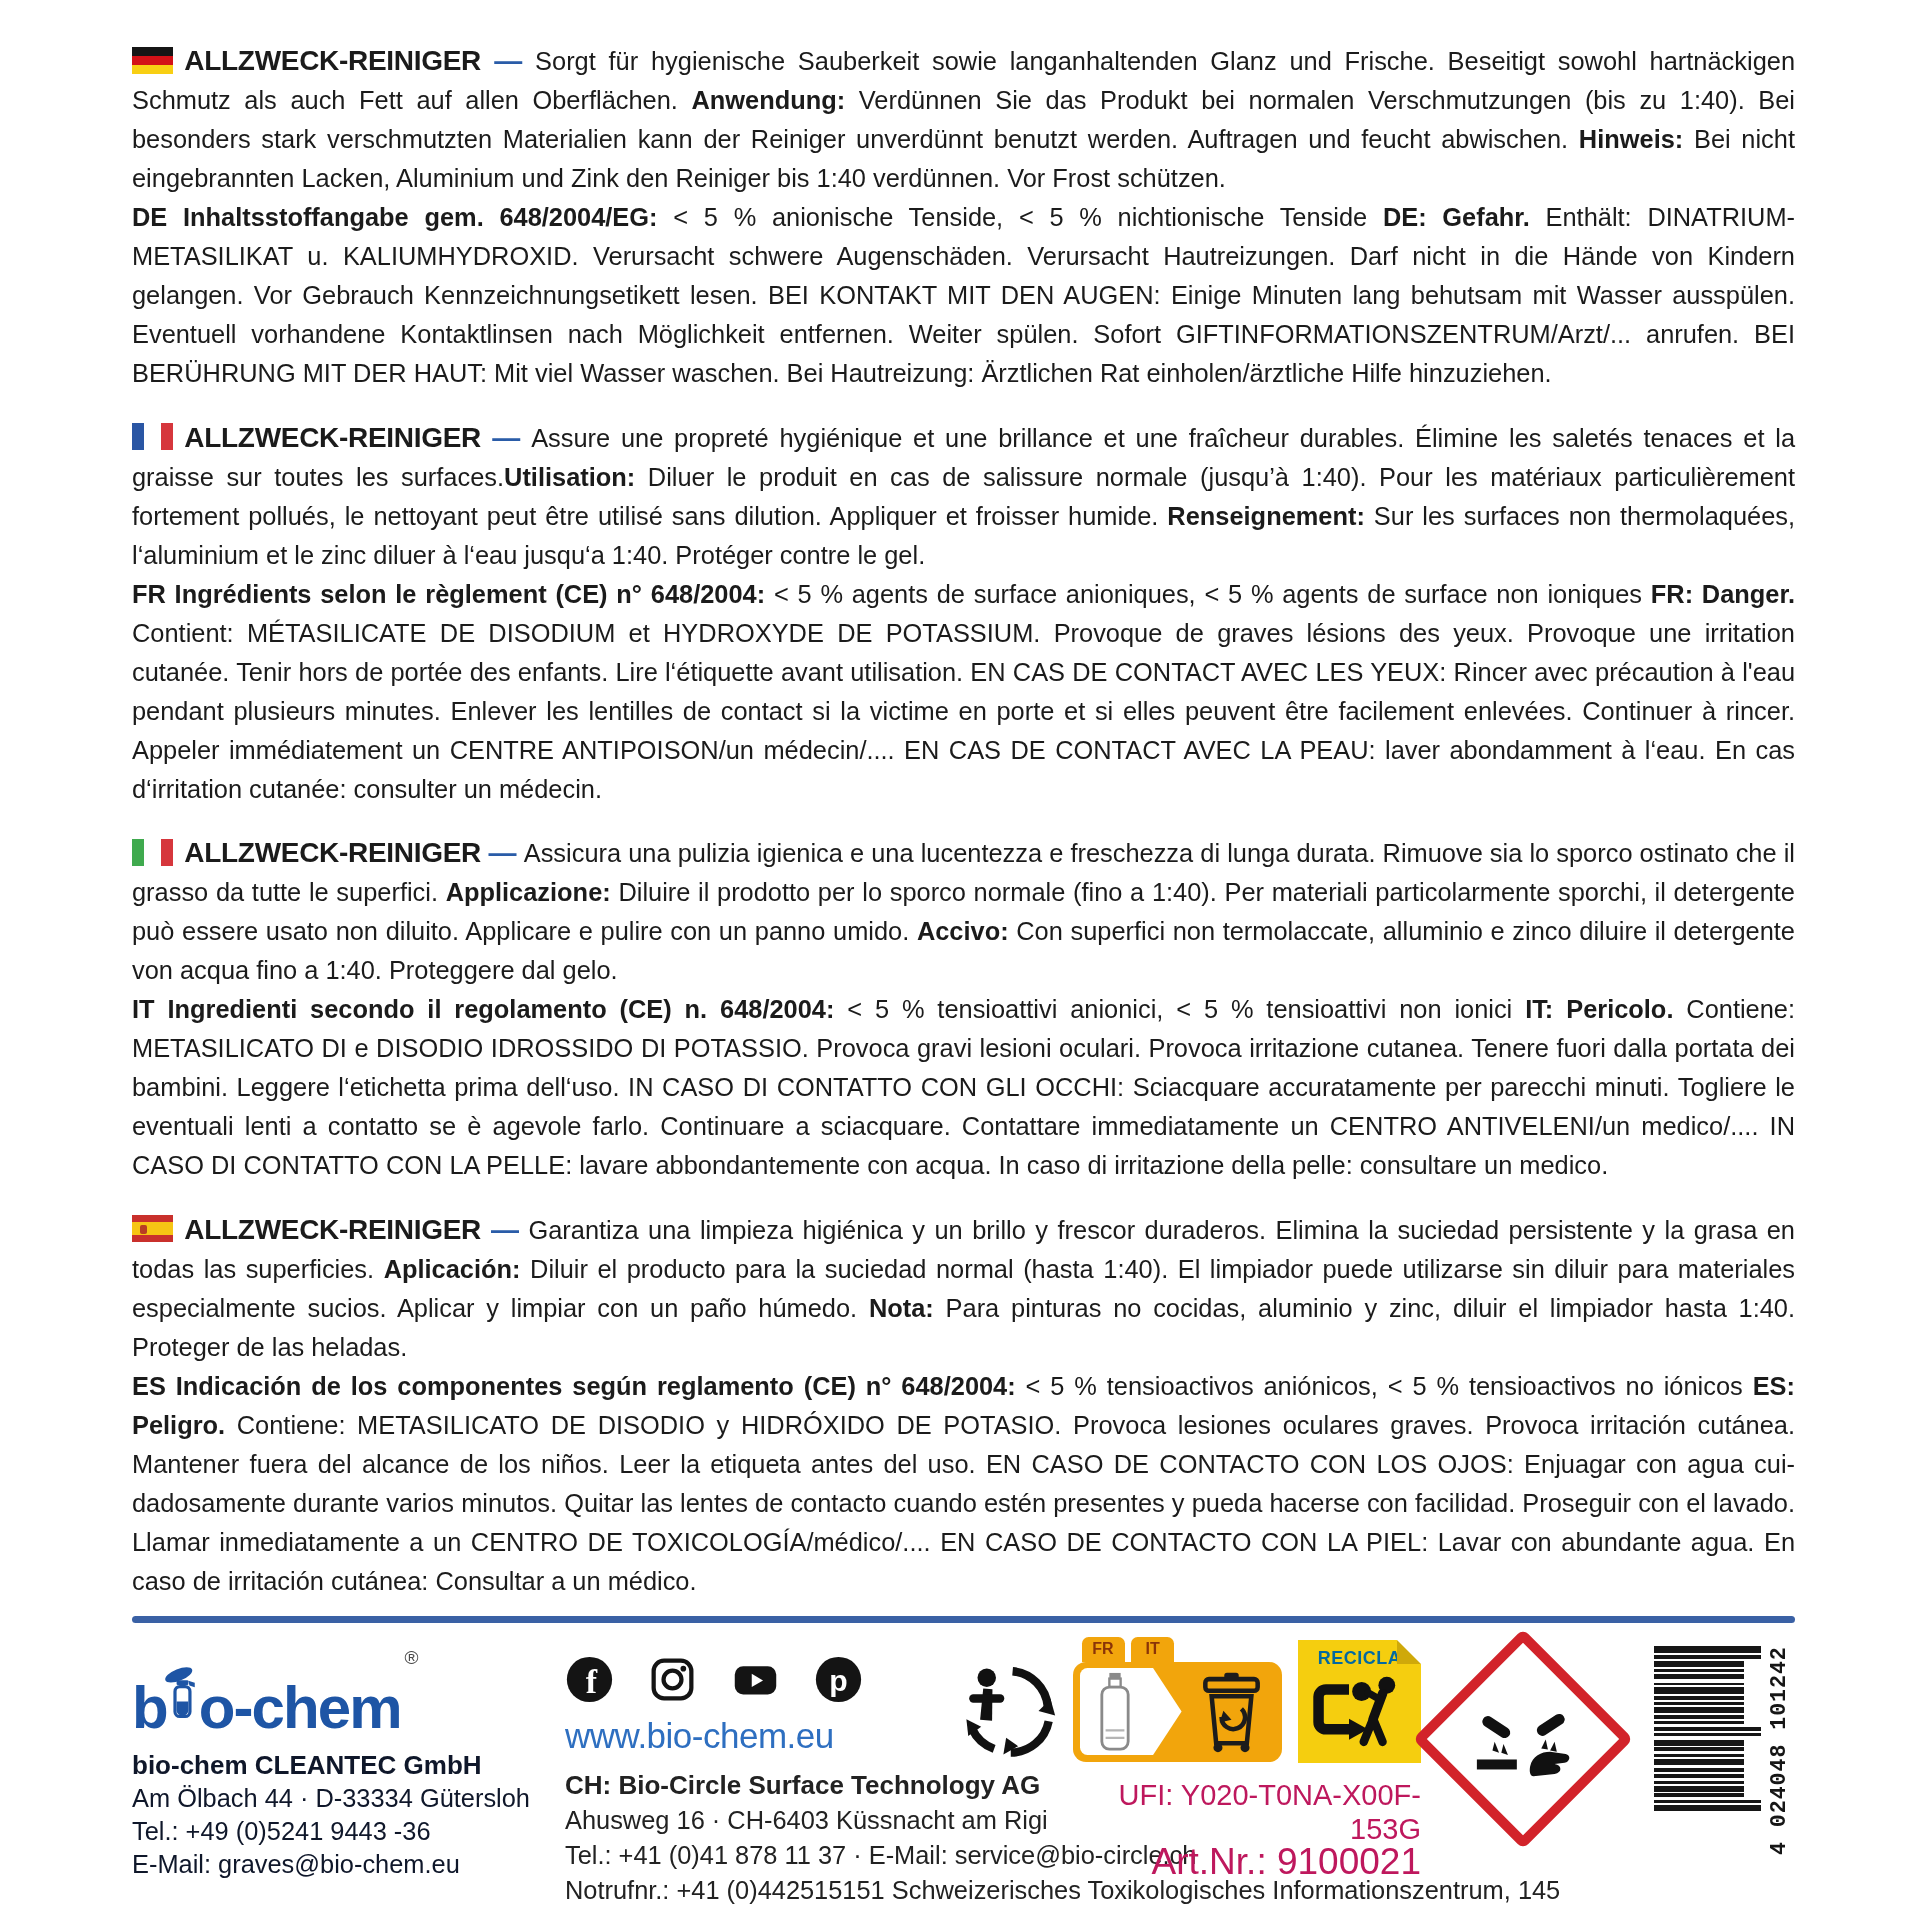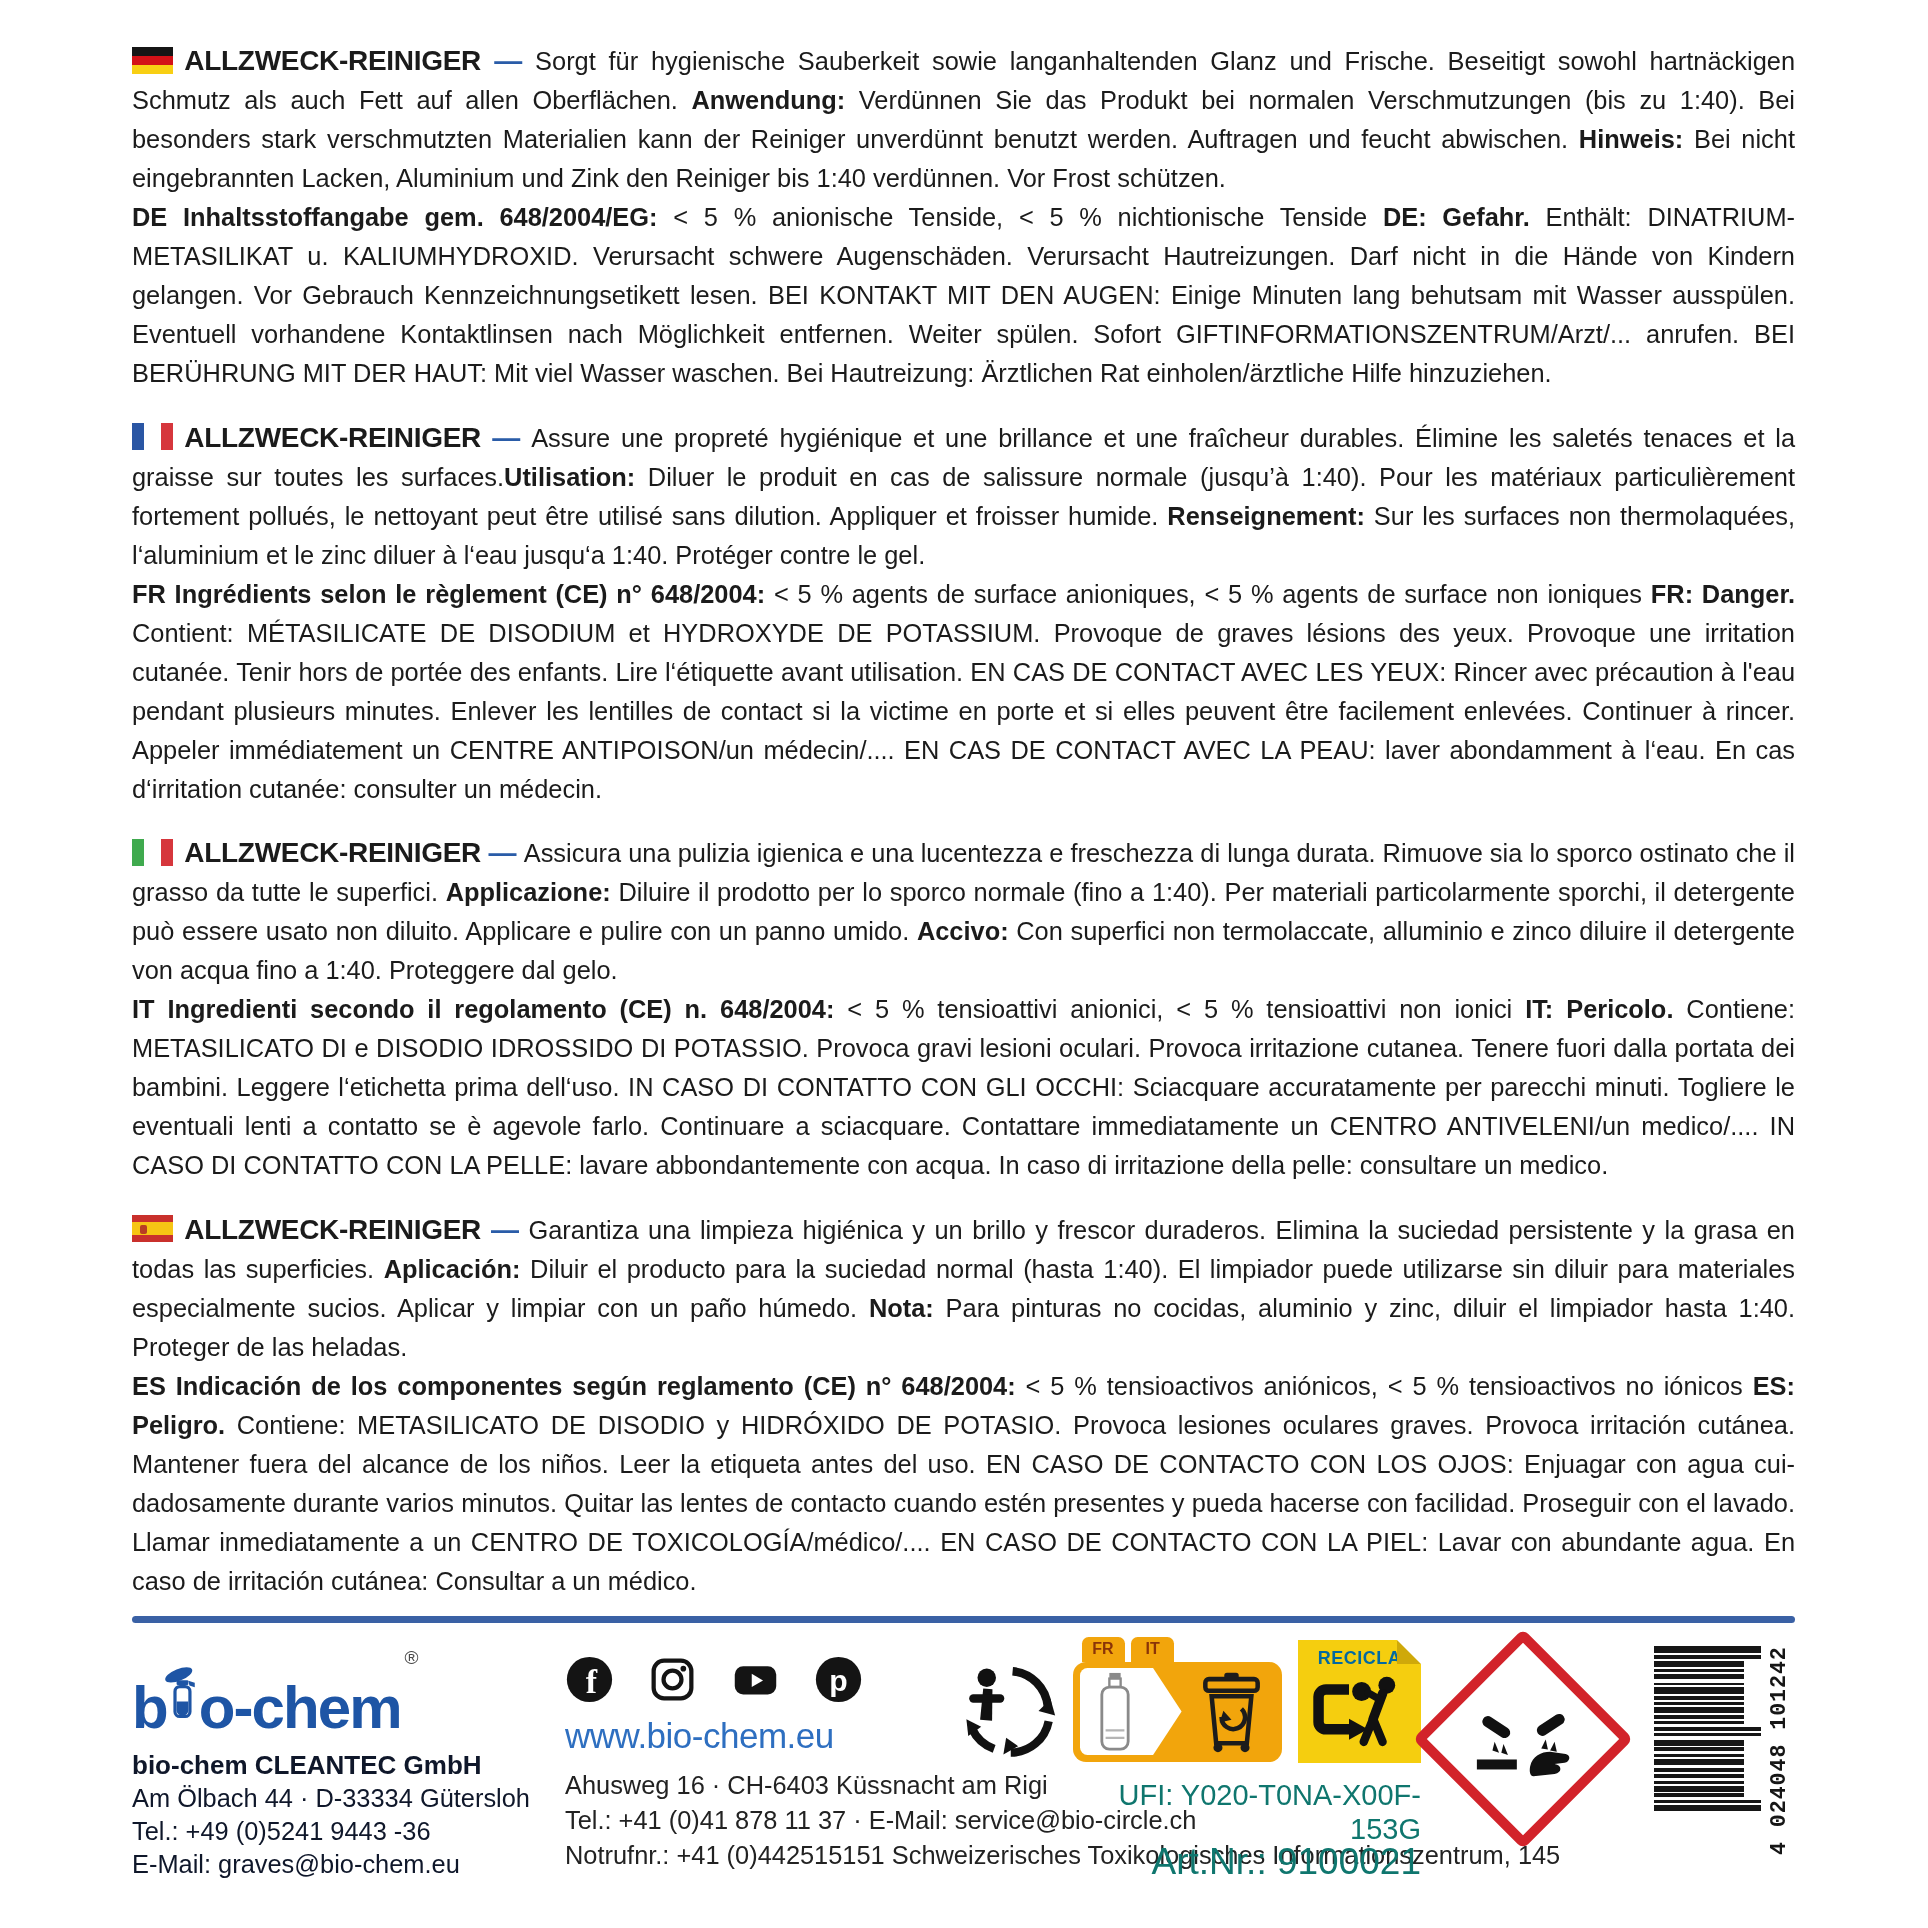--- a/index.html
+++ b/index.html
@@ -52,21 +52,21 @@
     display:flex;align-items:center;}
   .frit-bottle-panel svg{width:36px;height:79px;margin-left:17px;}
   .frit-bin{position:absolute;right:11.3px;top:9.4px;width:79px;height:83px;}
 
   .recicla{position:absolute;left:1298px;top:1640px;width:123px;height:123px;background:#f5ce0f;position:absolute;}
   .recicla::after{content:"";position:absolute;right:0;top:0;border-style:solid;
     border-width:0 24.5px 24.5px 0;border-color:#fff #fff #cfa90a #cfa90a;}
   .recicla-label{font-size:18px;font-weight:700;color:#0369a1;text-align:center;margin-top:7.5px;letter-spacing:0.5px;}
   .recicla svg{width:105px;height:79px;margin:3.8px auto 0;display:block;}
 
-  .ufi-block{position:absolute;left:1073px;top:1778px;width:348px;text-align:right;color:#0f766e;}
+  .ufi-block{position:absolute;left:1073px;top:1778px;width:348px;text-align:right;color:#be185d;}
   .ufi-line{font-size:29px;line-height:34px;}
   .art-line{font-size:37px;line-height:32px;}
 
   .ghs{position:absolute;left:1445px;top:1661px;width:156px;height:156px;background:#fff;
     border:10.4px solid #d2232a;border-radius:7.5px;transform:rotate(45deg);box-sizing:border-box;}
   .ghs-inner{width:100%;height:100%;transform:rotate(-45deg);display:flex;align-items:center;justify-content:center;}
   .ghs-inner svg{width:111px;height:111px;}
 
   .barcode{position:absolute;left:1654px;top:1646px;width:115px;height:209px;}
   .bars{position:absolute;left:0;top:0;width:113px;}
@@ -145,20 +145,21 @@
         <rect x="4" y="12" width="44" height="30" rx="9" fill="#141414"></rect>
         <path d="M22 20 L34 27 L22 34 Z" fill="#ffffff"></path>
       </svg>
       <svg viewBox="0 0 52 52">
         <circle cx="26" cy="26" r="24" fill="#141414"></circle>
         <text x="26" y="38" text-anchor="middle" font-size="32" font-weight="bold" fill="#ffffff" font-family="Liberation Sans, sans-serif">p</text>
       </svg>
     </div>
     <div class="website">www.bio-chem.eu</div>
     <div class="ch-addr">
+      <div class="bold">CH: Bio-Circle Surface Technology AG</div>
       <div>Ahusweg 16 · CH-6403 Küssnacht am Rigi</div>
       <div>Tel.: +41 (0)41 878 11 37 · E-Mail: service@bio-circle.ch</div>
       <div>Notrufnr.: +41 (0)442515151 Schweizerisches Toxikologisches Informationszentrum, 145</div>
     </div>
   </div>
 
   <svg class="triman" viewBox="0 0 106 106">
     <circle cx="30" cy="17" r="10" fill="#111"></circle>
     <path d="M25 29 h10 l2 34 h-13 z" fill="#111" transform="rotate(4 30 46)"></path>
     <rect x="11" y="35" width="38" height="9" rx="4.5" fill="#111"></rect>

